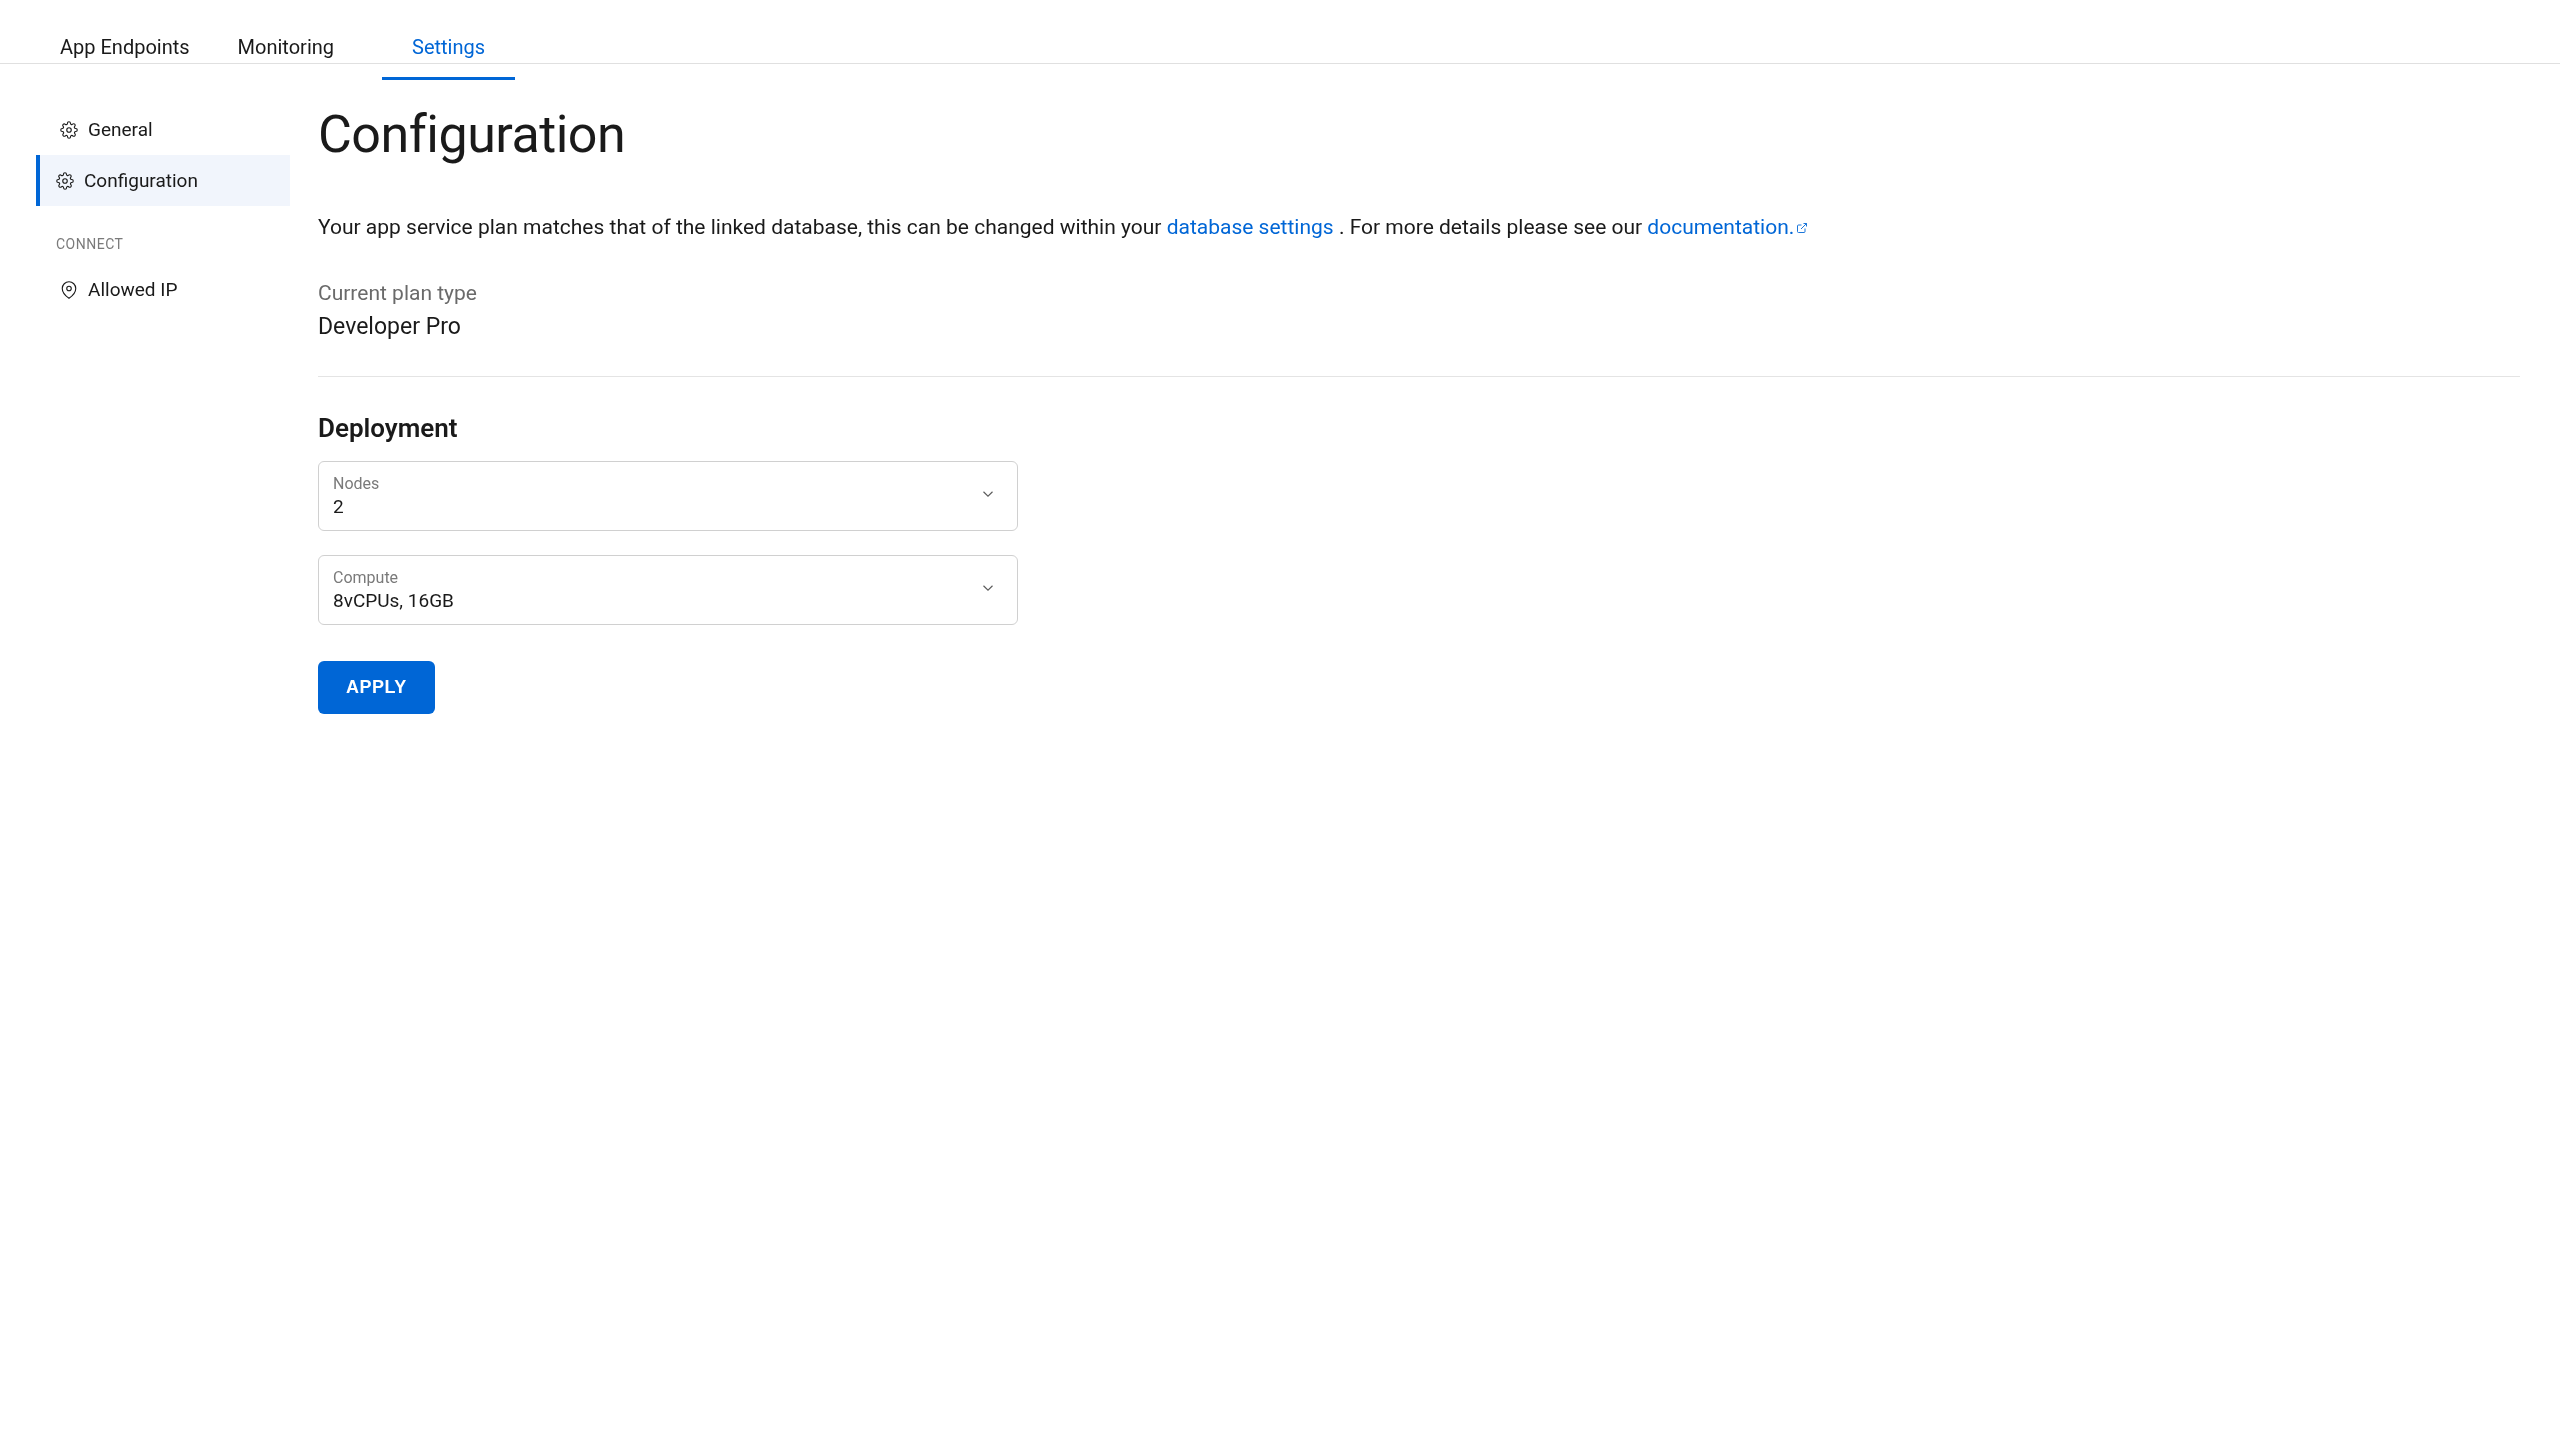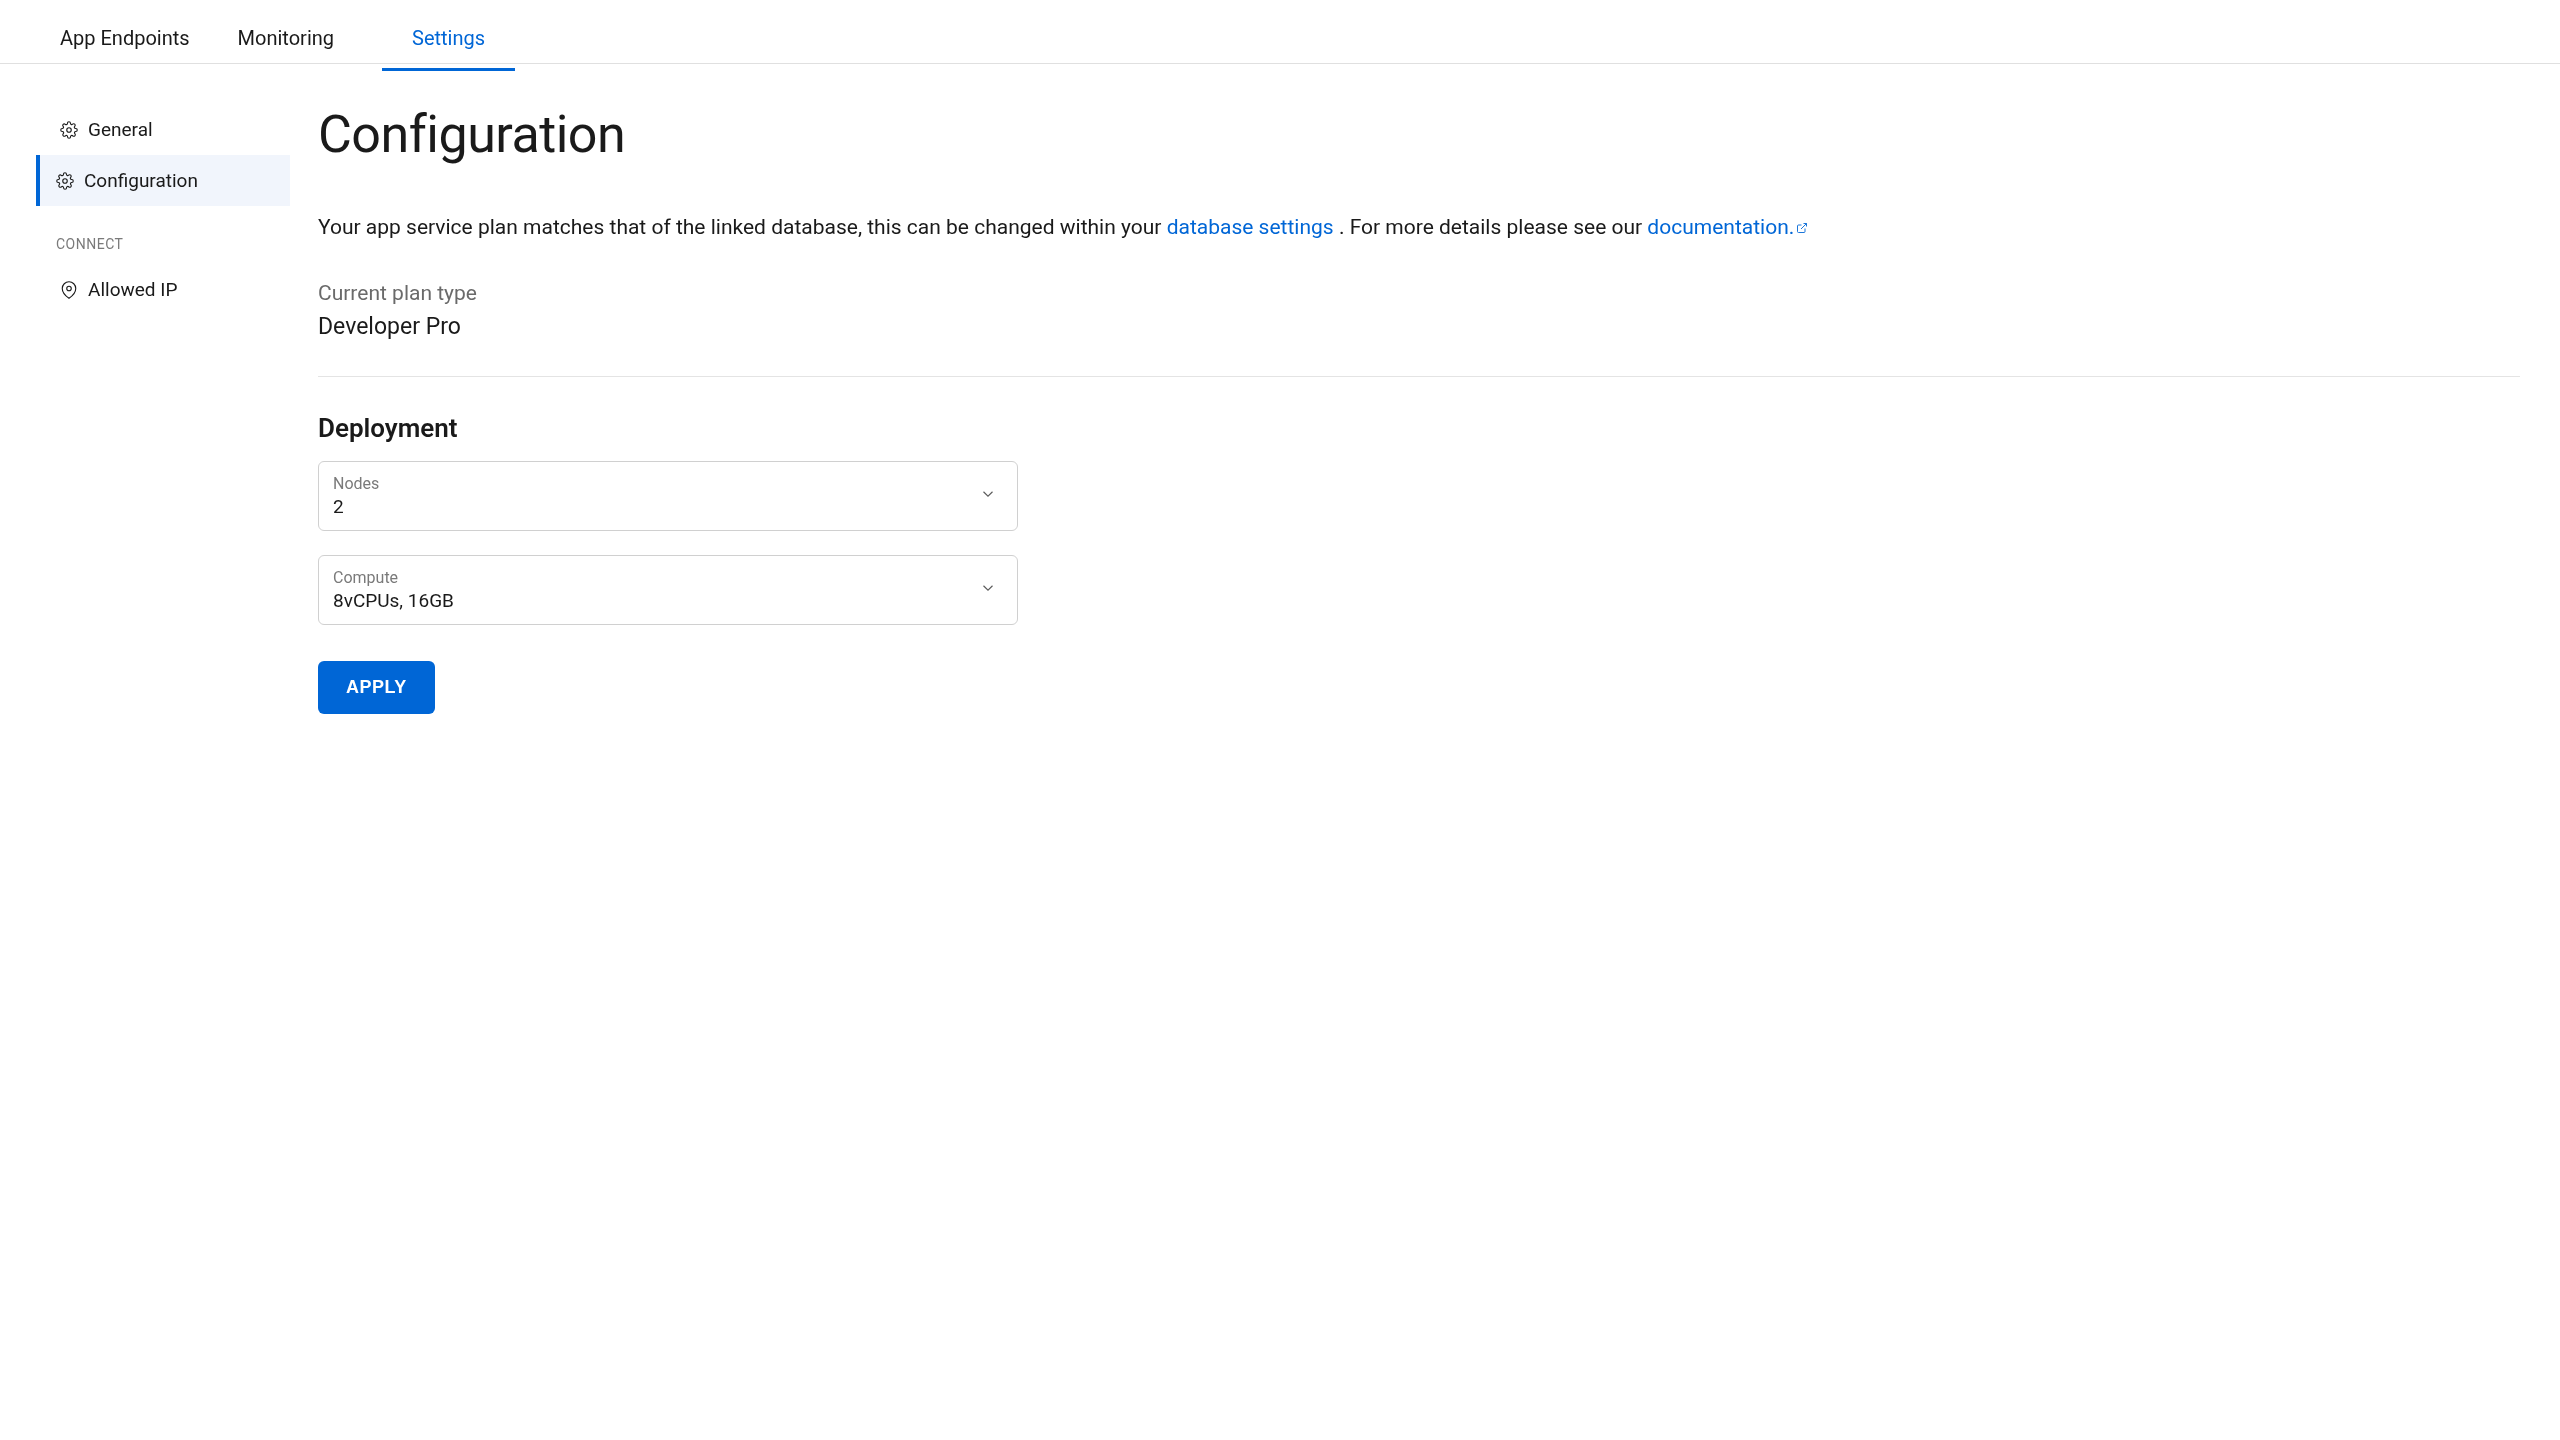--- a/index.html
+++ b/index.html
@@ -18,21 +18,21 @@
       padding-left: 60px;
       gap: 48px;
     }
     .top-tab {
       padding: 18px 0;
       font-size: 20px;
       color: #1a1a1a;
       cursor: pointer;
       border-bottom: 3px solid transparent;
       position: relative;
-      top: 8px;
+      top: 17px;
     }
     .top-tab.active {
       color: #0066d6;
       border-bottom: 3px solid #0066d6;
       padding-left: 30px;
       padding-right: 30px;
       text-align: right;
     }
     .content-wrapper {
       display: flex;

